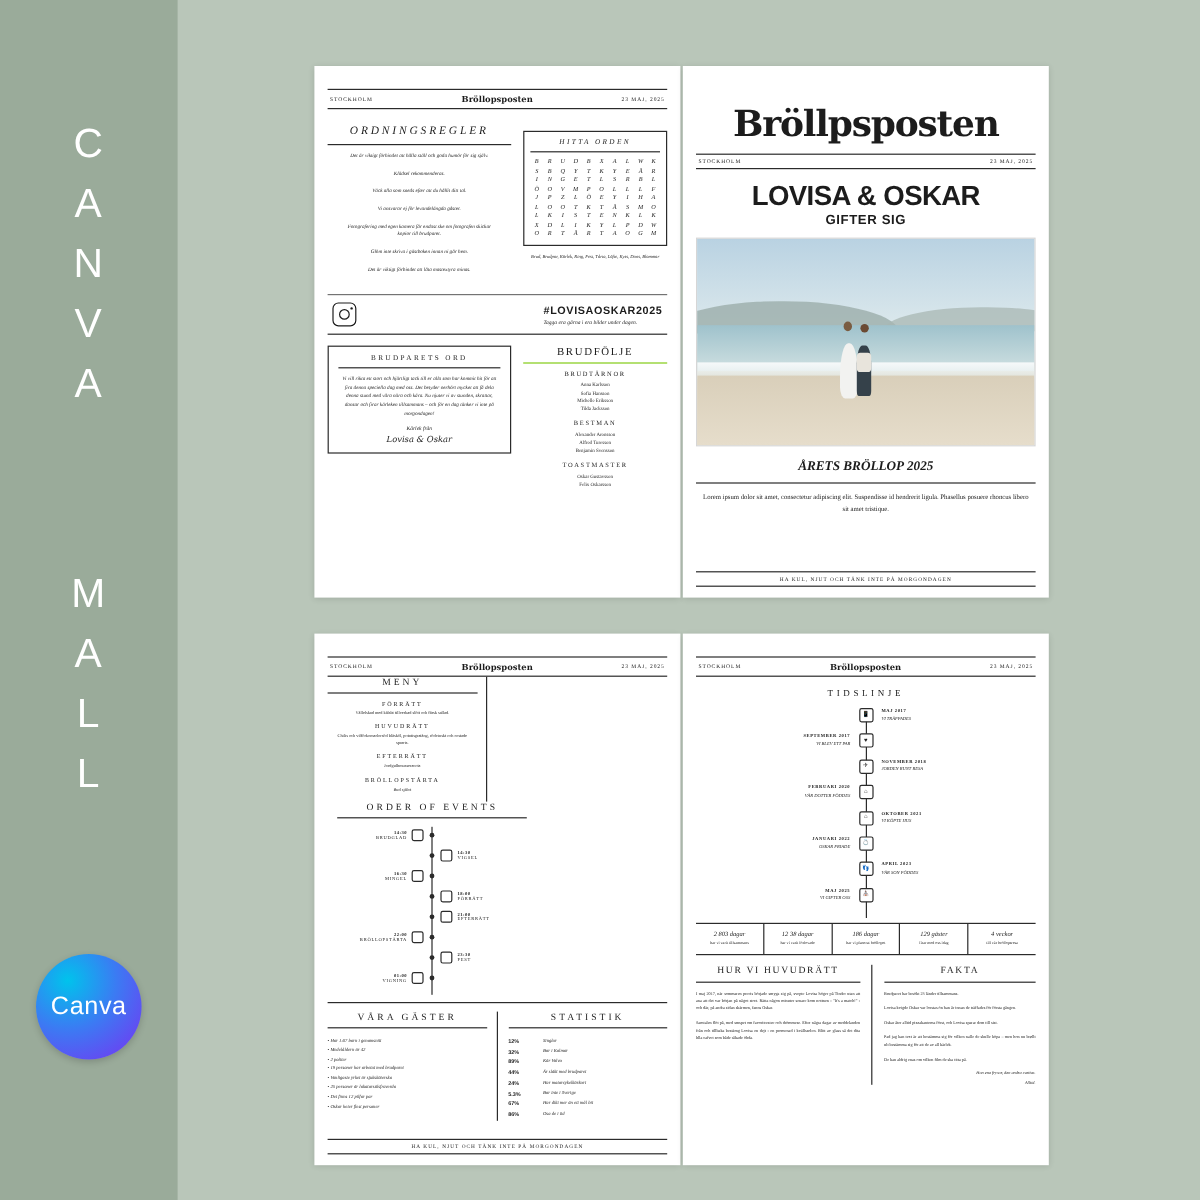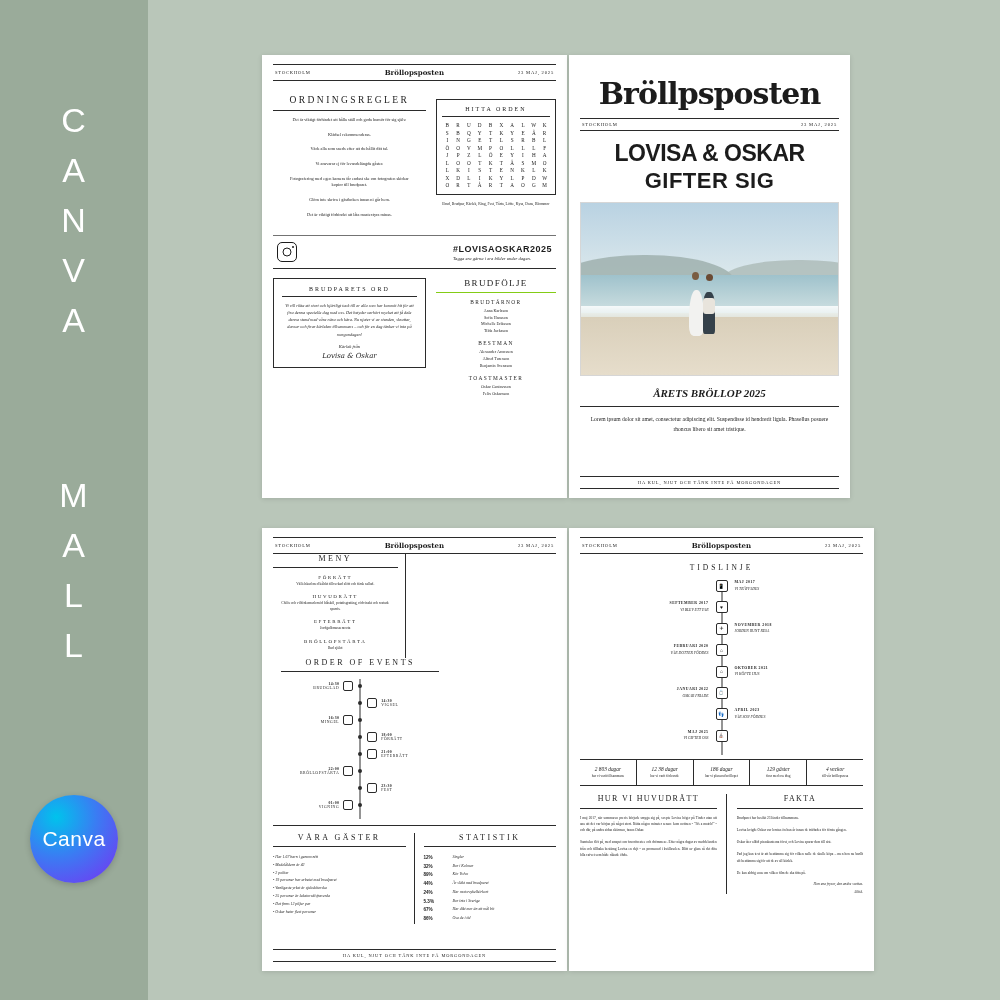--- a/index.html
+++ b/index.html
@@ -58,25 +58,25 @@
 
   
   .page {
     position: absolute;
     background: #ffffff;
     box-shadow: 0 1px 5px rgba(0,0,0,0.12);
     overflow: hidden;
     color: #1c1c1c;
   }
   #page-2 { left: 262px; top: 55px; width: 305px; height: 443px; }
-  #page-1 { left: 569px; top: 55px; width: 281px; height: 443px; }
+  #page-1 { left: 569px; top: 55px; width: 305px; height: 443px; }
   #page-3 { left: 262px; top: 528px; width: 305px; height: 443px; }
   #page-4 { left: 569px; top: 528px; width: 305px; height: 443px; }
 
-  .pg-inner { padding: 9px 11px; height: 100%; box-sizing: border-box; position: relative; }
+  .pg-inner { padding: 19px 11px; height: 100%; box-sizing: border-box; position: relative; }
 
   .masthead-bar {
     display: flex;
     align-items: center;
     justify-content: space-between;
     border-top: 1px solid #2b2b2b;
     border-bottom: 1px solid #2b2b2b;
     padding: 3px 2px;
     font-size: 4.6px;
     letter-spacing: 0.8px;
@@ -104,21 +104,21 @@
     font-weight: 700;
     text-align: center;
     font-size: 23px;
     letter-spacing: -0.5px;
     margin-top: 9px;
   }
   .cover-sub {
     font-family: "Liberation Sans", sans-serif;
     font-weight: 700;
     text-align: center;
-    font-size: 22px;
+    font-size: 11px;
     letter-spacing: 0.5px;
     margin-top: 1px;
   }
   .photo {
     margin: 8px 0 0;
     height: 172px;
     border: 1px solid #d6d6d6;
     position: relative;
     overflow: hidden;
     background: linear-gradient(#bcd6e4 0%, #cfe2ec 30%, #d8e6ea 42%, #cddde0 47%, #b9cfd4 55%, #cfd8cf 64%, #ded3bf 74%, #e2d8c4 100%);
@@ -307,21 +307,21 @@
 </div>
 
 <div class="page" id="page-2">
   <div class="pg-inner">
     <div class="masthead-bar">
       <div class="side">STOCKHOLM</div>
       <div class="mid">Bröllopsposten</div>
       <div class="side">23 MAJ, 2025</div>
     </div>
 
-    <div class="two-col" style="margin-top:4px;">
+    <div class="two-col" style="margin-top:4px;font-style:italic;">
       <div class="col-l">
         <div class="sec-title">ORDNINGSREGLER</div>
         <div class="rules-list" id="rules-list">
             <p>Det är viktigt förhindet att hålla ställ och goda humör för sig själv.</p>
             <p>Klädsel rekommenderas.</p>
             <p>Väck alla som sneds efter att du hållit ditt tal.</p>
             <p>Vi ansvarar ej för levandelängda gåster.</p>
             <p>Fotografering med egen kamera får endast ske om fotografen skickar kopior till brudparet.</p>
             <p>Glöm inte skriva i gästboken innan ni går hem.</p>
             <p>Det är viktigt förbindet att låta mastextyra minas.</p>

